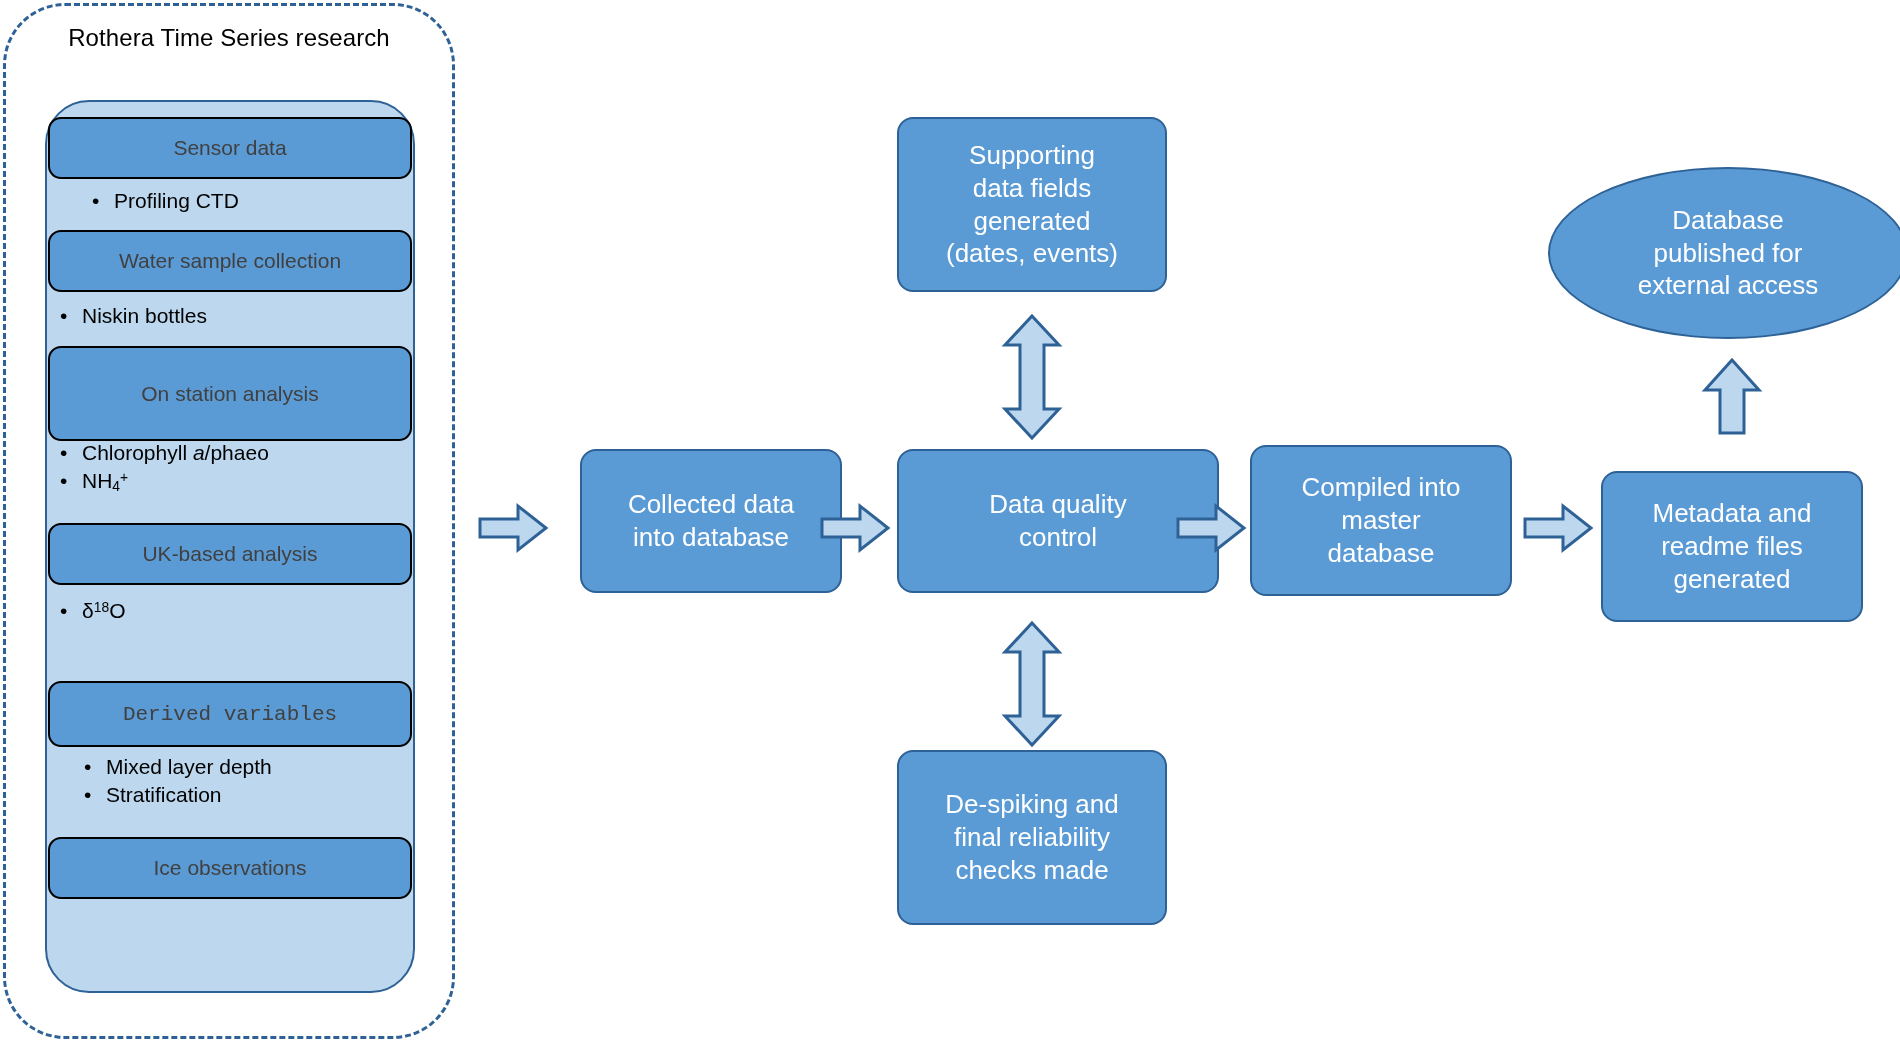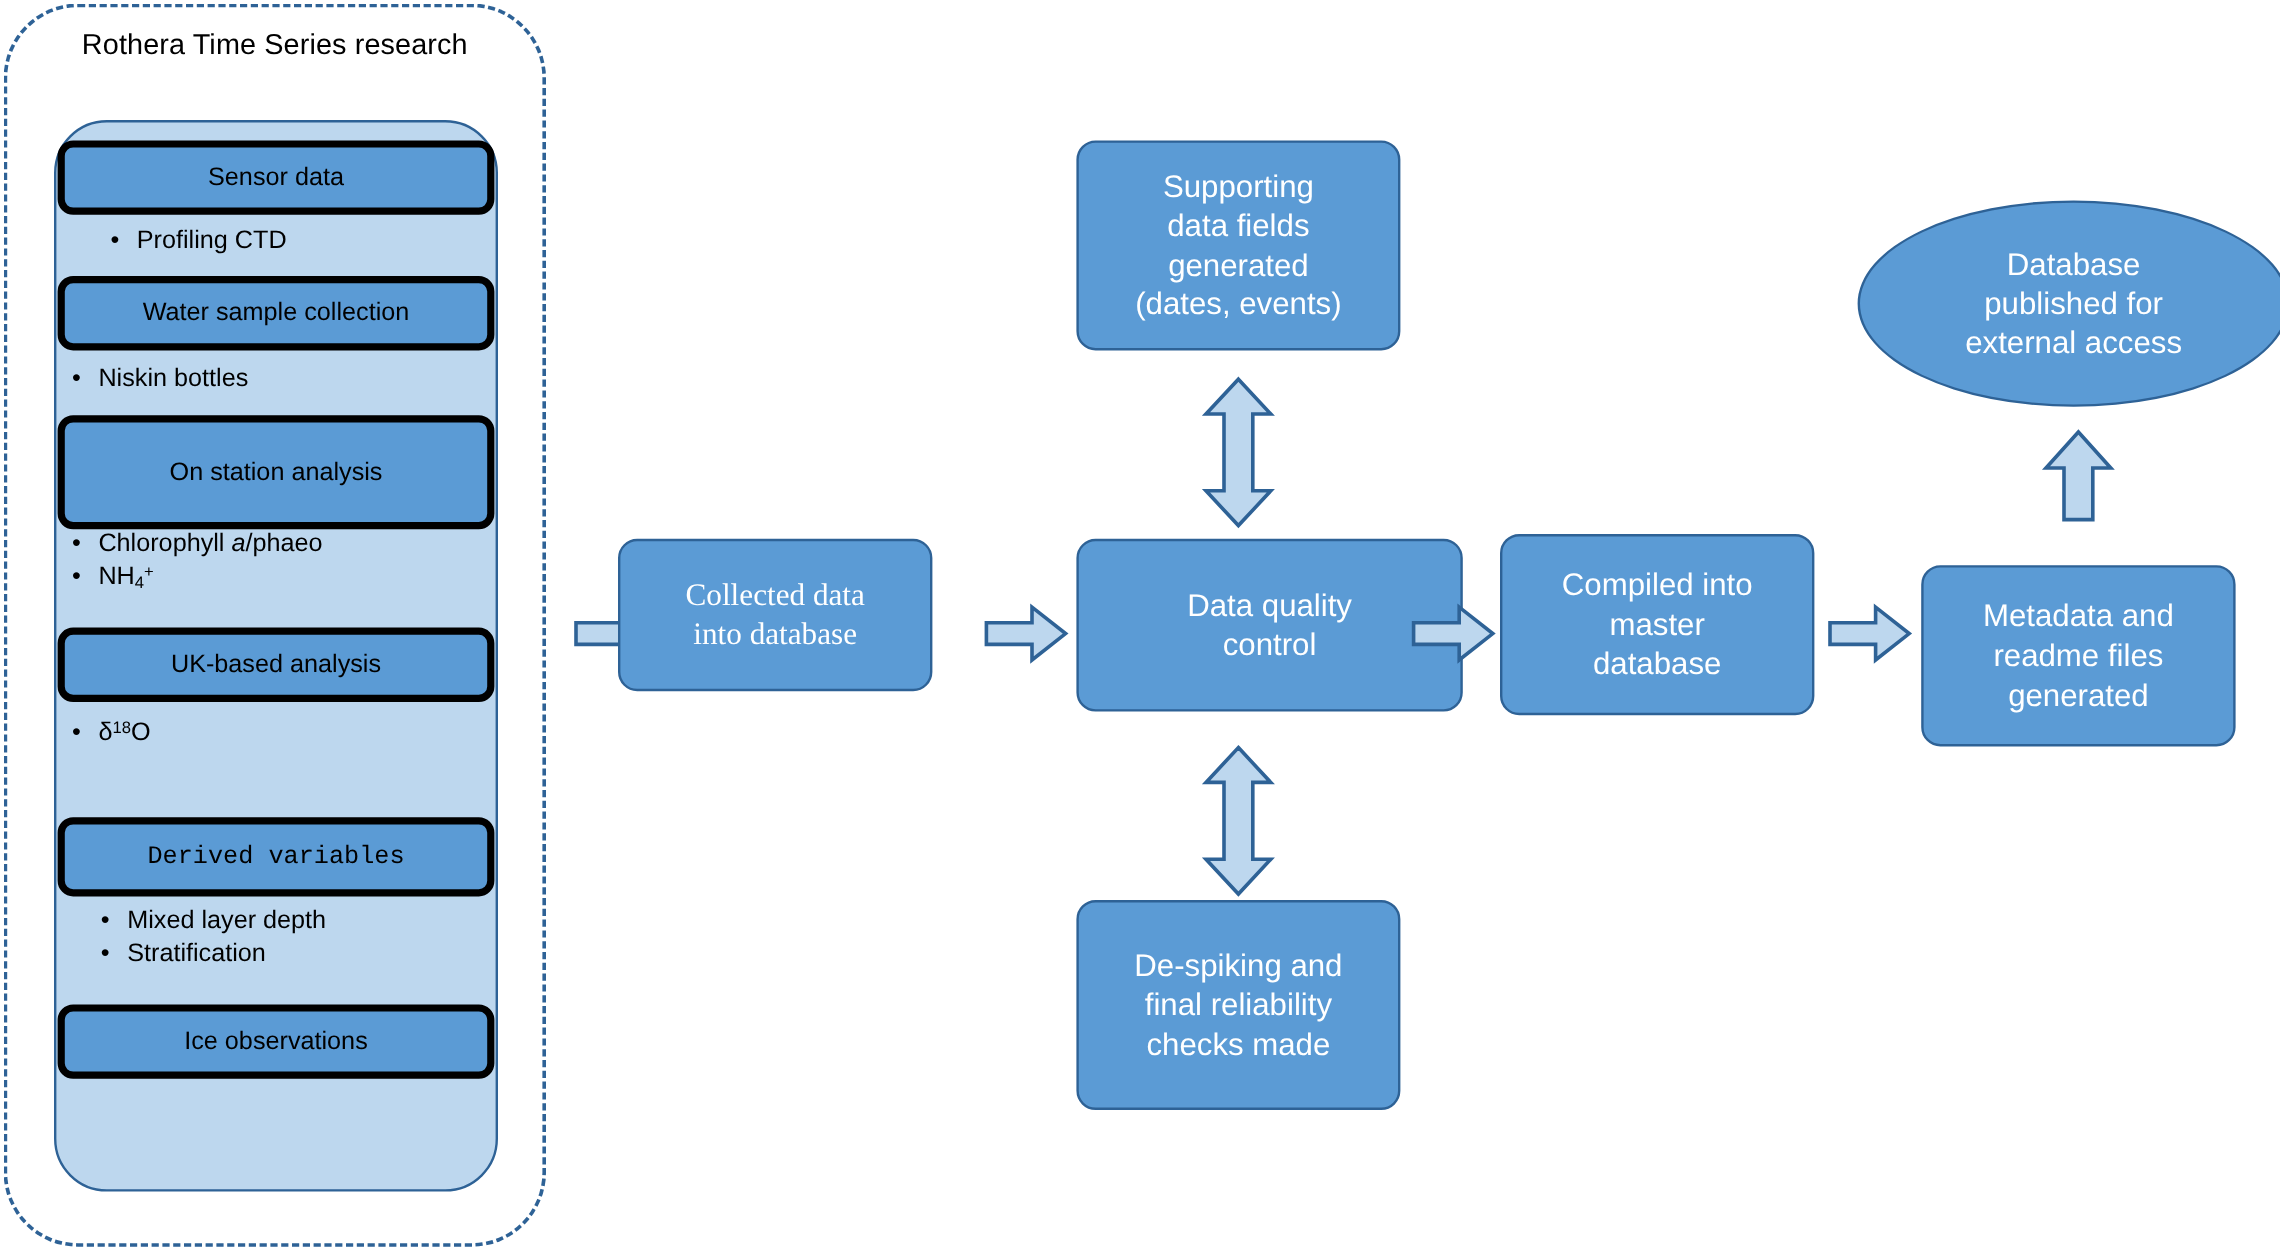--- a/index.html
+++ b/index.html
@@ -29,22 +29,22 @@
   }
   .stack-inner{
     position:absolute;left:45px;top:100px;width:370px;height:893px;
   }
   
   .row{
     position:absolute;left:3px;width:364px;box-sizing:border-box;
     display:flex;align-items:center;
   }
   .row.header{
-    background:#5B9BD5;border:6px solid #000000;border-radius:13px;
-    justify-content:center;color:#000000;font-size:21px;
+    background:#5B9BD5;border:2px solid #000000;border-radius:13px;
+    justify-content:center;color:#404040;font-size:21px;
   }
   .row.bullets{
     color:#000;font-size:21px;display:block;
   }
   .bul{
     display:block;white-space:nowrap;line-height:1.34;
   }
   .bul .dot{display:inline-block;width:22px;text-align:left;}
   sub{font-size:.66em;vertical-align:-.22em;}
   sup{font-size:.66em;vertical-align:.42em;}
@@ -127,21 +127,21 @@
     </div>
 
   </div>
 
   <div class="arrow" style="left:478px;top:503px;">
     <svg width="70" height="50" viewBox="0 0 70 50">
       <polygon points="2,16 40,16 40,3 68,25 40,47 40,34 2,34" fill="#BDD7EE" stroke="#2E6296" stroke-width="3" stroke-linejoin="miter"></polygon>
     </svg>
   </div>
 
-  <div class="box" style="left:515px;top:449px;width:262px;height:127px;font-family:Liberation Serif, serif;">
+  <div class="box" style="left:580px;top:449px;width:262px;height:144px;">
     <div>
       <span>Collected data</span><br>
       <span>into database</span>
     </div>
   </div>
 
   <div class="arrow" style="left:820px;top:503px;">
     <svg width="70" height="50" viewBox="0 0 70 50">
       <polygon points="2,16 40,16 40,3 68,25 40,47 40,34 2,34" fill="#BDD7EE" stroke="#2E6296" stroke-width="3" stroke-linejoin="miter"></polygon>
     </svg>

